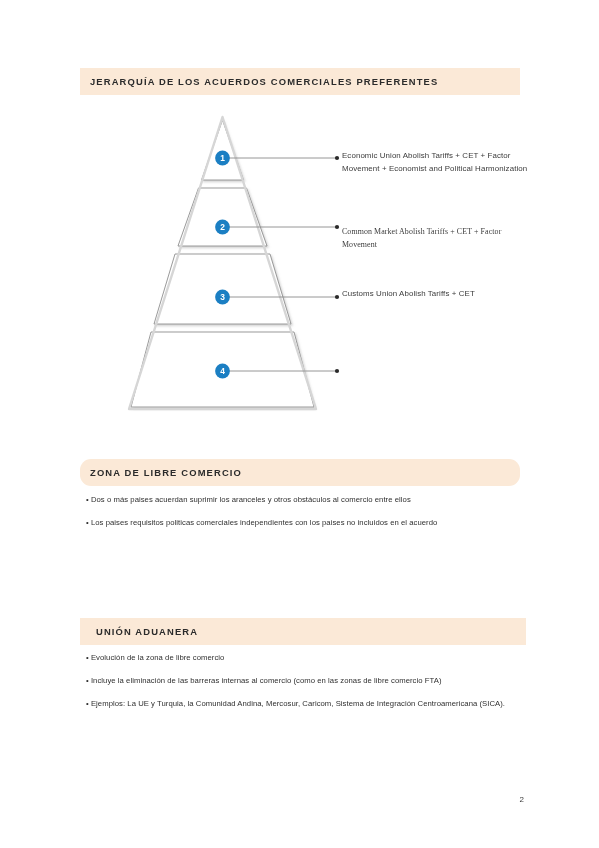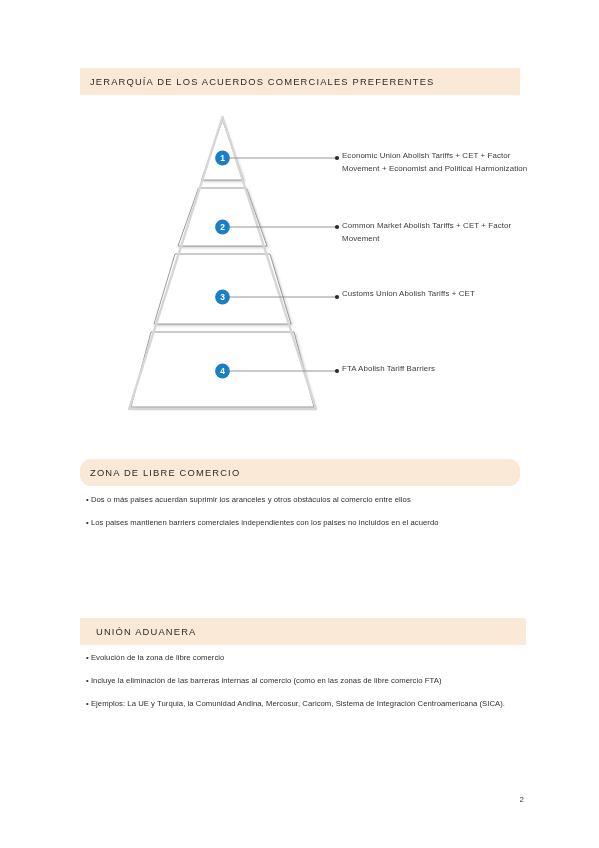--- a/index.html
+++ b/index.html
@@ -27,21 +27,21 @@
     height: 27px;
     background: #fbe9d7;
     display: flex;
     align-items: center;
   }
   .section-bar .section-title {
     font-size: 9.4px;
     letter-spacing: 1.15px;
     color: #2b2b2b;
     padding-left: 10px;
-    font-weight: 400;
+    font-weight: 700;
     white-space: nowrap;
   }
   #bar-jerarquia { top: 68px; }
   #bar-zona      { top: 459px; border-radius: 11px; }
   #bar-union     { top: 618px; padding-left: 6px; }
 
   
   .diagram {
     position: absolute;
     left: 80px;
@@ -54,21 +54,21 @@
   .seg-label-group {
     position: absolute;
     left: 262px;
     width: 190px;
     font-size: 7.9px;
     line-height: 1.62;
     color: #3b3b3b;
     letter-spacing: 0.1px;
   }
   #label-1 { top: 42px; }
-  #label-2 { top: 112px; }
+  #label-2 { top: 118px; font-family: Liberation Serif, serif; }
   #label-3 { top: 180px; }
   #label-4 { top: 255px; }
 
   
   .bullets {
     position: absolute;
     left: 86px;
     width: 434px;
   }
   #bullets-zona  { top: 493px; }
@@ -144,30 +144,29 @@
       </g>
       <g>
         <circle cx="142.5" cy="263" r="7.4" fill="#1b7fc3"></circle>
         <text x="142.5" y="266.2" text-anchor="middle" font-family="Liberation Sans, sans-serif" font-size="8.4" font-weight="bold" fill="#ffffff">4</text>
       </g>
     </svg>
 
     <div class="seg-label-group" id="label-1">Economic Union Abolish Tariffs + CET + Factor Movement + Economist and Political Harmonization</div>
     <div class="seg-label-group" id="label-2">Common Market Abolish Tariffs + CET + Factor Movement</div>
     <div class="seg-label-group" id="label-3">Customs Union Abolish Tariffs + CET</div>
-    <div class="seg-label-group" id="label-4">FTA Abolish Tariff Barriers</div>
   </div>
 
   <div class="section-bar" id="bar-zona">
     <span class="section-title">ZONA DE LIBRE COMERCIO</span>
   </div>
 
   <div class="bullets" id="bullets-zona">
     <div class="bullet">• Dos o más paises acuerdan suprimir los aranceles y otros obstáculos al comercio entre ellos</div>
-    <div class="bullet">• Los paises  mantienen barriers comerciales independientes con los paises no incluidos en el acuerdo</div>
+    <div class="bullet">• Los paises  requisitos politicas comerciales independientes con los paises no incluidos en el acuerdo</div>
   </div>
 
   <div class="section-bar" id="bar-union">
     <span class="section-title">UNIÓN ADUANERA</span>
   </div>
 
   <div class="bullets" id="bullets-union">
     <div class="bullet">• Evolución de la zona de libre comercio</div>
     <div class="bullet">• Incluye la eliminación de las barreras internas al comercio (como en las zonas de libre comercio FTA)</div>
     <div class="bullet">• Ejemplos: La UE y Turquia, la Comunidad Andina, Mercosur, Caricom, Sistema de Integración Centroamericana (SICA).</div>

